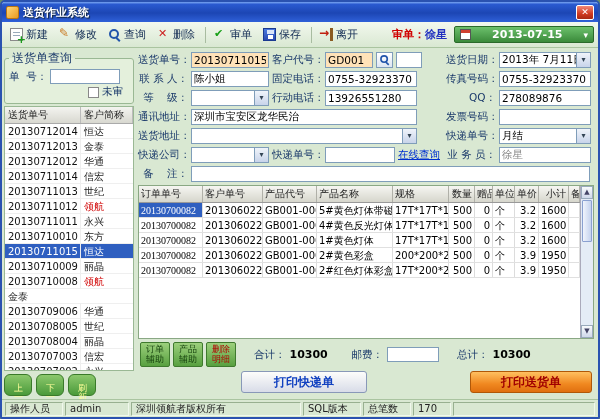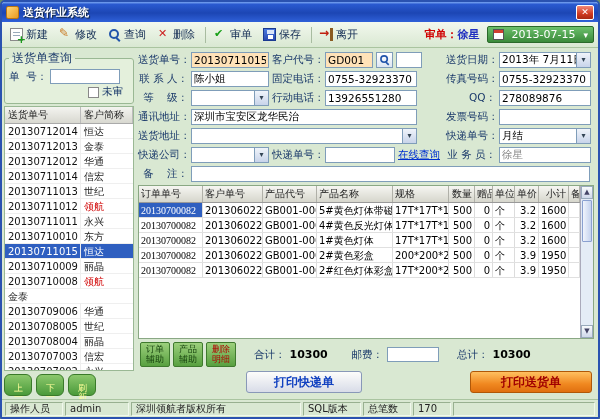--- a/index.html
+++ b/index.html
@@ -29,21 +29,21 @@
   .delete-icon::before{content:"✕";color:#cc2020;font-weight:bold;font-size:11px;position:absolute;left:1px;top:-1px;}
   .audit-icon::before{content:"✔";color:#18a018;font-weight:bold;font-size:11px;position:absolute;left:0;top:-1px;}
   .save-icon{background:linear-gradient(180deg,#4a7ae0,#2a4ab0);border:1px solid #1a3a90;}
   .save-icon::before{content:"";position:absolute;left:3px;top:1px;width:7px;height:4px;background:#d8e4f8;}
   .save-icon::after{content:"";position:absolute;left:4px;bottom:1px;width:5px;height:4px;background:#fff;}
   .leave-icon::before{content:"→";color:#c02010;font-weight:bold;font-size:12px;position:absolute;left:-1px;top:-2px;}
   .leave-icon::after{content:"";position:absolute;right:0;top:0;width:3px;height:13px;background:#8a5a20;}
   .audit-box{margin-left:auto;display:flex;align-items:center;gap:7px;}
   .audit-label{color:#d00000;font-weight:bold;}
   .audit-value{color:#2030c0;font-weight:bold;}
-  .date-ctrl{display:flex;align-items:center;gap:8px;background:linear-gradient(180deg,#6cc06c,#3a8a3a);border:1px solid #2a6a2a;border-radius:2px;padding:1px 5px;color:#fff;font-weight:normal;}
+  .date-ctrl{display:flex;align-items:center;gap:21px;background:linear-gradient(180deg,#6cc06c,#3a8a3a);border:1px solid #2a6a2a;border-radius:2px;padding:1px 5px;color:#fff;font-weight:bold;}
   .cal-icon{width:11px;height:11px;background:#fff;border:1px solid #555;position:relative;}
   .cal-icon::before{content:"";position:absolute;left:0;top:0;right:0;height:3px;background:#d04030;}
   .darr::before{content:"▾";font-size:9px;}
 
   
   .body{flex:1;display:flex;padding:2px;gap:2px;min-height:0;}
   .left-panel{width:130px;flex:0 0 130px;display:flex;flex-direction:column;min-height:0;}
   .query-group{border:1px solid #9ab894;border-radius:3px;padding:1px 4px 3px;margin-bottom:2px;background:#e4f0dc;}
   .query-group legend{font-size:12px;color:#1b3a6b;padding:0 3px;}
   .qrow{display:flex;align-items:center;gap:3px;margin:1px 0;}
@@ -105,21 +105,21 @@
 
   
   .totals{display:flex;align-items:center;gap:4px;padding:3px 6px 2px 4px;flex:0 0 30px;}
   .aux-btn{width:30px;height:25px;font-size:9px;line-height:1.1;background:linear-gradient(180deg,#9cd07c,#58a040);border:1px solid #3f7a2e;color:#143f0c;border-radius:2px;text-align:center;word-break:break-all;padding:1px;font-family:inherit;}
   .aux-btn.del{color:#b00000;}
   .tlabel{color:#1b3a6b;margin-left:14px;font-size:10.5px;}
   .tval{font-weight:bold;color:#000;min-width:44px;}
   .postage-box{width:52px;height:15px;border:1px solid #7f9db9;background:#fff;}
   .print-row{display:flex;align-items:center;padding:2px 4px 4px 2px;flex:0 0 28px;}
   .pspace{flex:1;}
-  .print-express{width:116px;height:22px;background:linear-gradient(180deg,#fdfdfb,#d8dce8);border:1px solid #8898b8;border-radius:3px;color:#1040c0;font-weight:bold;font-size:12px;font-family:inherit;}
+  .print-express{width:126px;height:22px;background:linear-gradient(180deg,#fdfdfb,#d8dce8);border:1px solid #8898b8;border-radius:3px;color:#1040c0;font-weight:bold;font-size:12px;font-family:inherit;}
   .print-delivery{width:122px;height:22px;background:linear-gradient(180deg,#ffc060,#f08820 60%,#e07010);border:1px solid #b05808;border-radius:3px;color:#a00000;font-weight:bold;font-size:12px;font-family:inherit;}
 
   
   .statusbar{height:18px;flex:0 0 18px;border-top:1px solid #aac4a0;display:flex;align-items:center;gap:2px;padding:1px 3px;background:#d9e8d2;}
   .seg{border:1px solid;border-color:#98b090 #f0f8ec #f0f8ec #98b090;height:14px;line-height:12px;font-size:10px;padding:0 4px;color:#222;overflow:hidden;white-space:nowrap;}
   .s0{width:58px;} .s1{width:64px;} .s2{width:170px;} .s3{width:58px;} .s4{width:48px;} .s5{width:38px;}
   .segfill{flex:1;height:14px;border:1px solid;border-color:#98b090 #f0f8ec #f0f8ec #98b090;}
 </style>
 </head>
 <body>

